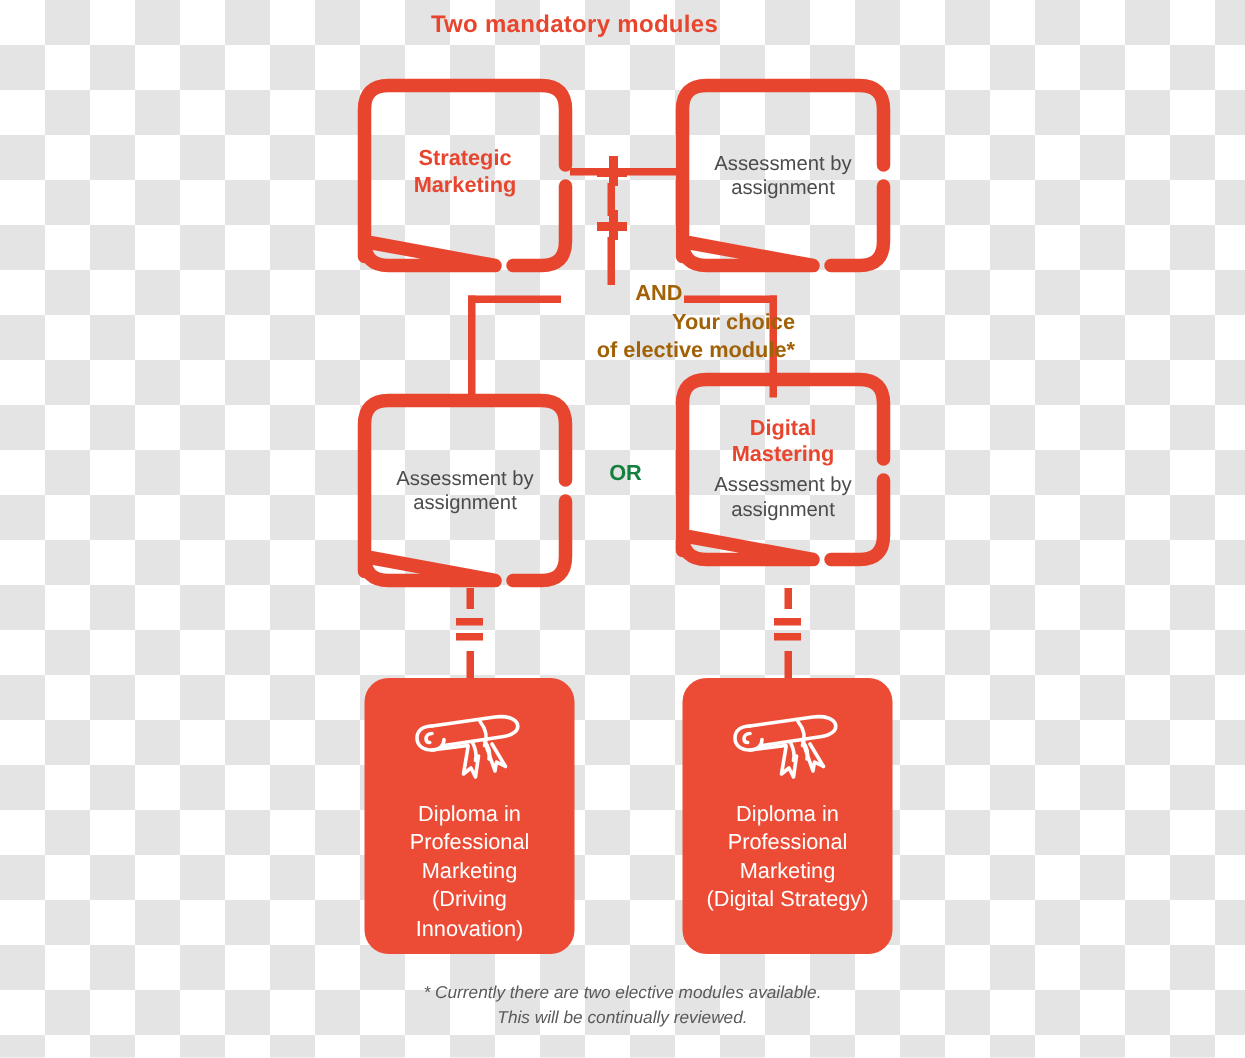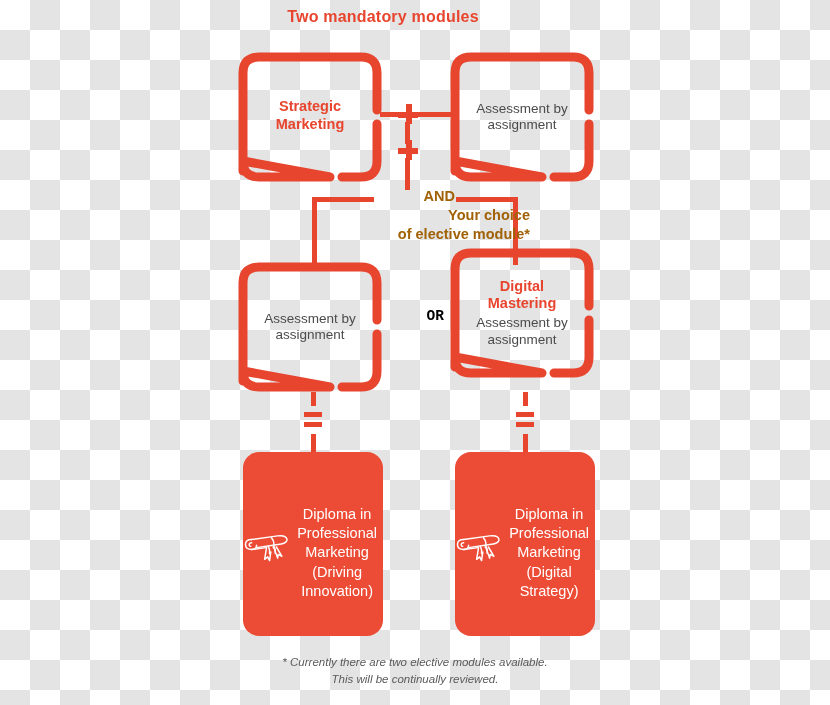--- a/index.html
+++ b/index.html
@@ -75,35 +75,35 @@
     text-align:right;
     color:#a16207;font-weight:bold;
     line-height:1.28;
   }
   #and-word{left:375px;top:187px;width:80px;font-size:14.5px;}
   #choice-text{left:300px;top:206px;width:230px;font-size:14.5px;}
 
   
   #or-word{
     position:absolute;left:390px;top:308px;width:54px;
-    text-align:right;color:#000000;font-weight:bold;font-size:14.5px;font-family:Liberation Mono, monospace;
+    text-align:center;color:#15803d;font-weight:bold;font-size:14.5px;
   }
 
   
   .eqconn{position:absolute;width:24px;}
   .eqconn .seg{position:absolute;background:#e8452e;left:9.5px;width:5px;}
   .eqconn .dash{position:absolute;background:#e8452e;left:3px;width:18px;height:5px;}
 
   
   .diploma{
     position:absolute;
     width:140px;height:184px;
     background:#ec4b35;
     border-radius:16px;
-    display:flex;flex-direction:row;
+    display:flex;flex-direction:column;
     align-items:center;
     padding-top:18px;
     box-sizing:border-box;
   }
   .diploma .icon{width:78px;height:52px;margin-bottom:12px;}
   .diploma .icon svg{display:block;width:100%;height:100%;}
   .diploma .dlabel{
     color:#ffffff;
     font-size:14.5px;line-height:1.32;
     text-align:center;

